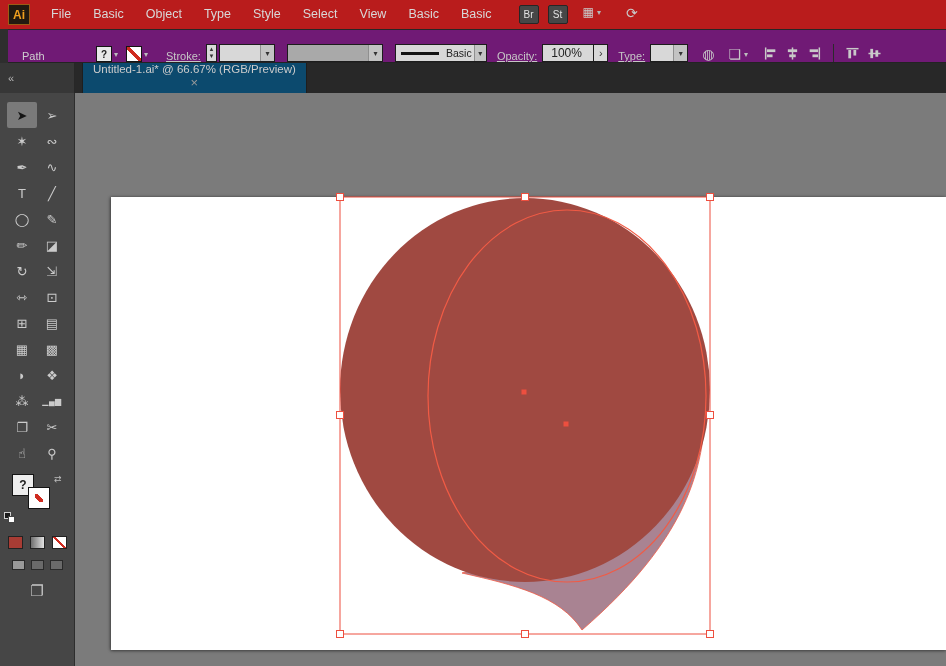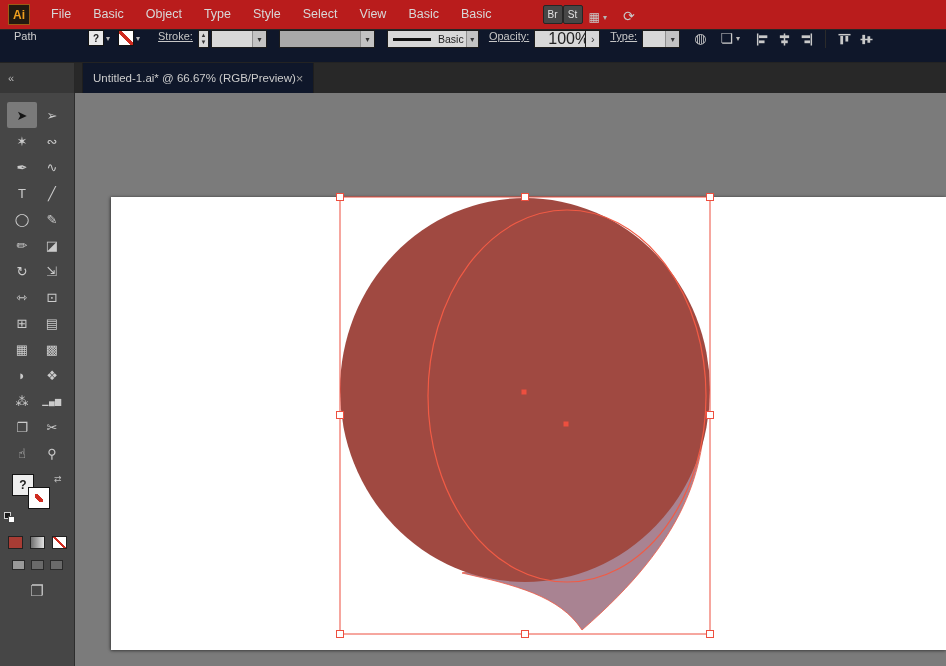--- a/index.html
+++ b/index.html
@@ -13,53 +13,53 @@
 
   
   .menubar { height: 29px; background: #b91c1c; display: flex; align-items: center; flex: none; }
   .ai-logo {
     width: 22px; height: 21px; margin-left: 8px; margin-right: 10px;
     border: 1px solid #9a5c16; background: #221a10; color: #f0a01e;
     font-weight: bold; font-size: 12px; display: flex; align-items: center; justify-content: center;
   }
   #menu-items { display: flex; align-items: center; height: 100%; }
   .menu-item { padding: 4px 11px; line-height: 29px; font-size: 12.5px; color: #d8d8d8; cursor: default; }
-  .menubar-right { display: flex; align-items: flex-end; margin-left: 40px; }
+  .menubar-right { display: flex; align-items: flex-start; margin-left: 16px; gap: 9px; }
   .mini-btn {
     width: 20px; height: 19px; background: #474747; border: 1px solid #262626; border-radius: 2px;
     color: #e2e2e2; font-size: 10px; display: flex; align-items: center; justify-content: center;
   }
   .ws-group { display: flex; align-items: center; gap: 3px; color: #c9c9c9; margin-left: 6px; }
   .ws-group .dd { font-size: 8px; color: #b5b5b5; }
   .sync-glyph { color: #c9c9c9; font-size: 14px; margin-left: 16px; }
 
   
   .controlbar {
-    height: 34px; background: #0f172a; border-top: 1px solid #272727; border-bottom: 1px solid #232323;
-    display: flex; align-items: flex-start; flex: none; white-space: nowrap;
+    height: 34px; background: #701a75; border-top: 1px solid #272727; border-bottom: 1px solid #232323;
+    display: flex; align-items: flex-end; flex: none; white-space: nowrap; margin-left: 8px;
   }
   .ctx-label { color: #cfcfcf; font-size: 11px; margin-left: 14px; width: 74px; flex: none; }
   .link-label { color: #c6c6c6; font-size: 11px; text-decoration: underline; margin: 0 5px 0 10px; }
   .swatch-group { display: flex; align-items: center; gap: 2px; margin-right: 8px; }
   .swatch-box {
     width: 16px; height: 16px; background: #e9e9e9; border: 1px solid #141414;
     display: flex; align-items: center; justify-content: center; font-size: 10px; color: #222; font-weight: bold;
   }
   .swatch-box.none-slash {
     background: linear-gradient(45deg, #fff 42%, #cf2b20 42%, #cf2b20 58%, #fff 58%);
     background-color:#fff;
   }
   .tiny-dd { font-size: 8px; color: #bdbdbd; }
   .stepper {
     width: 11px; height: 18px; background: #d8d8d8; border: 1px solid #1c1c1c; color: #333;
     display: flex; flex-direction: column; align-items: center; justify-content: center;
     font-size: 6px; line-height: 7px;
   }
   .combo { height: 18px; background: #d8d8d8; border: 1px solid #1c1c1c; display: flex; align-items: center; color:#222; }
-  .combo .val { padding: 0 13px; font-size: 16px; color: #222; }
+  .combo .val { padding: 0 8px; font-size: 12px; color: #222; }
   .combo .dd-btn {
     width: 14px; height: 100%; background: #c3c3c3; border-left: 1px solid #8f8f8f;
     display: flex; align-items: center; justify-content: center; font-size: 8px; color: #333;
   }
   .combo.dark-preview { background:#a9a9a9; }
   .brush-line { width: 44px; height: 3px; background: #131313; margin: 0 5px; }
   .opacity-field { width: 52px; justify-content: flex-start; }
   .chev-btn {
     width: 14px; height: 18px; background: #d8d8d8; border: 1px solid #1c1c1c; border-left: none;
     display: flex; align-items: center; justify-content: center; font-size: 11px; color: #333;
@@ -71,22 +71,22 @@
   .align-sep { width: 1px; height: 18px; background: #2b2b2b; margin: 0 3px; }
 
   
   .tabstrip { height: 30px; background: #282828; display: flex; flex: none; }
   .panel-head {
     width: 75px; flex: none; background: #373737; border-right: 1px solid #272727;
     color: #b5b5b5; font-size: 11px; display: flex; align-items: center; justify-content: flex-start;
     padding-left: 8px;
   }
   .tab {
-    background: #0f172a; border-right: 1px solid #1e1e1e; border-left: 1px solid #1e1e1e;
-    display: flex; align-items: center; padding: 0 10px; gap: 0; margin-left: 7px;
+    background: #0c4a6e; border-right: 1px solid #1e1e1e; border-left: 1px solid #1e1e1e;
+    display: flex; align-items: center; padding: 0 10px; gap: 0; margin-left: 7px; flex-direction: column;
   }
   .tab-title { font-size: 11.5px; color: #cccccc; }
   .tab-close { color: #9a9a9a; font-size: 13px; }
 
   
   .main { flex: 1; display: flex; min-height: 0; }
 
   
   .toolpanel {
     width: 75px; flex: none; background: #464646; border-right: 1px solid #2d2d2d;

